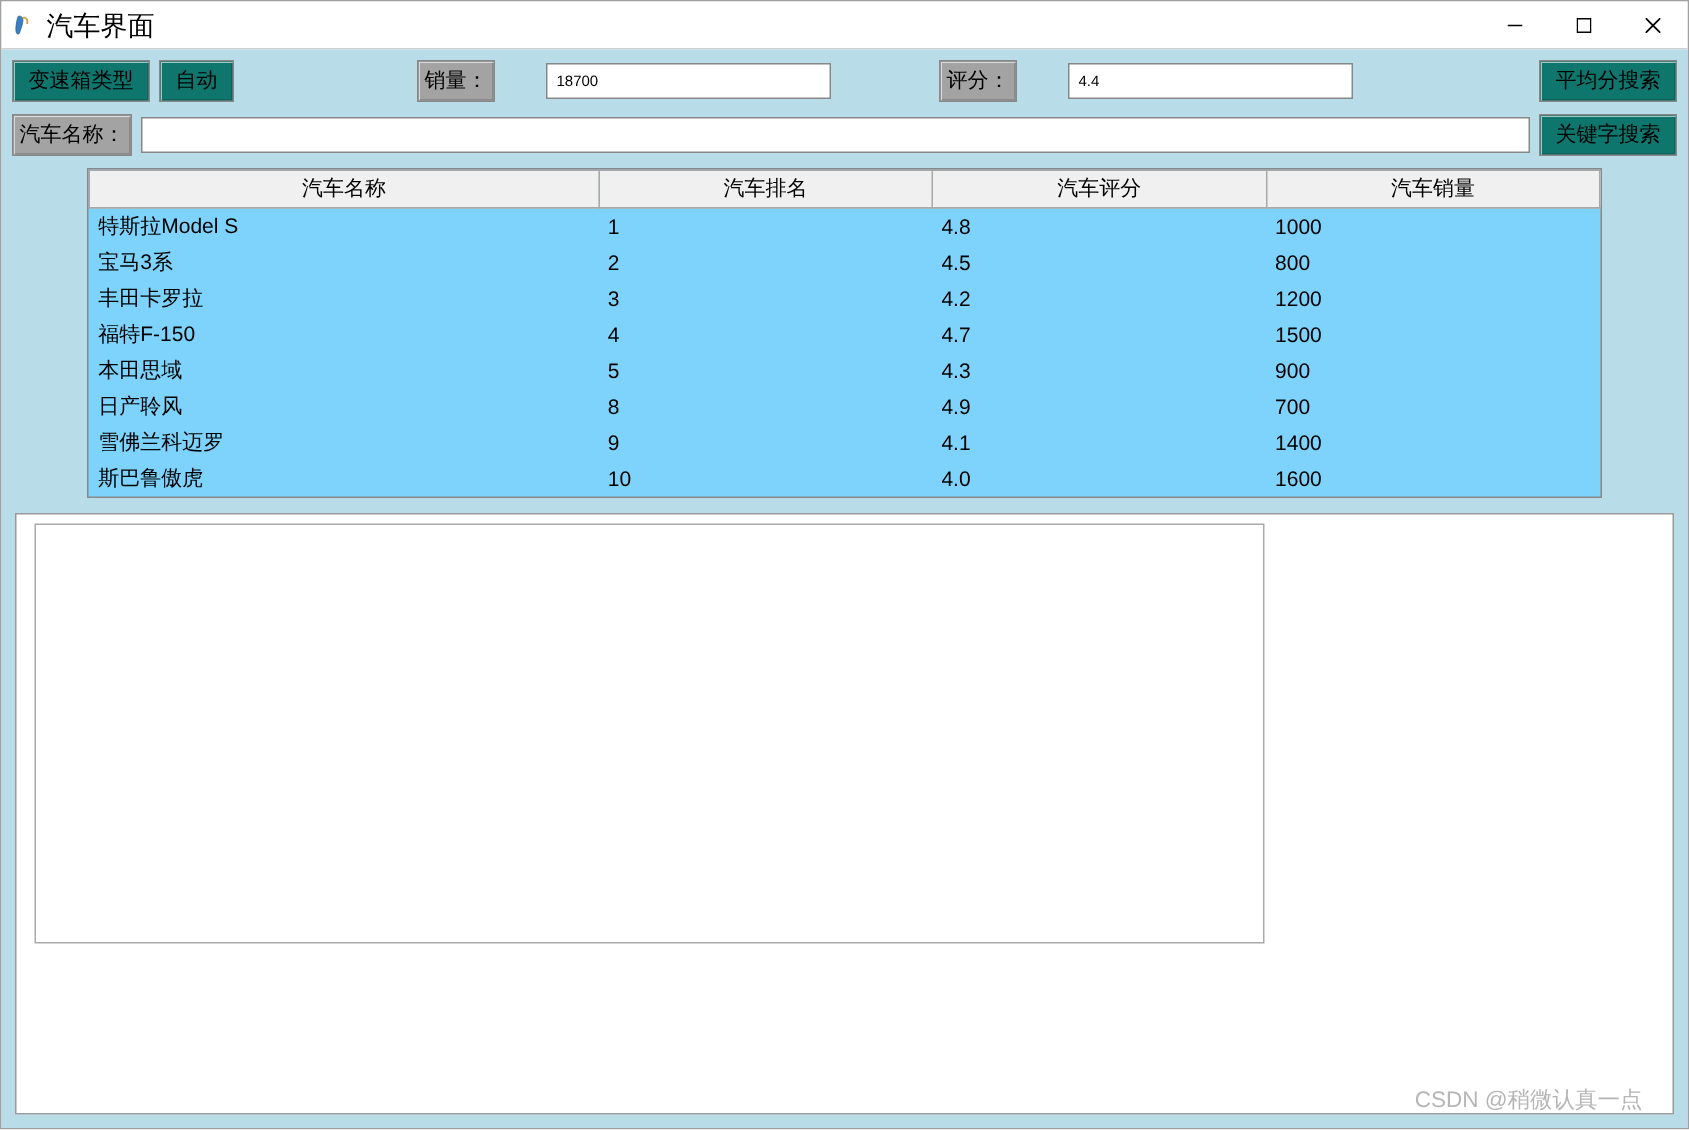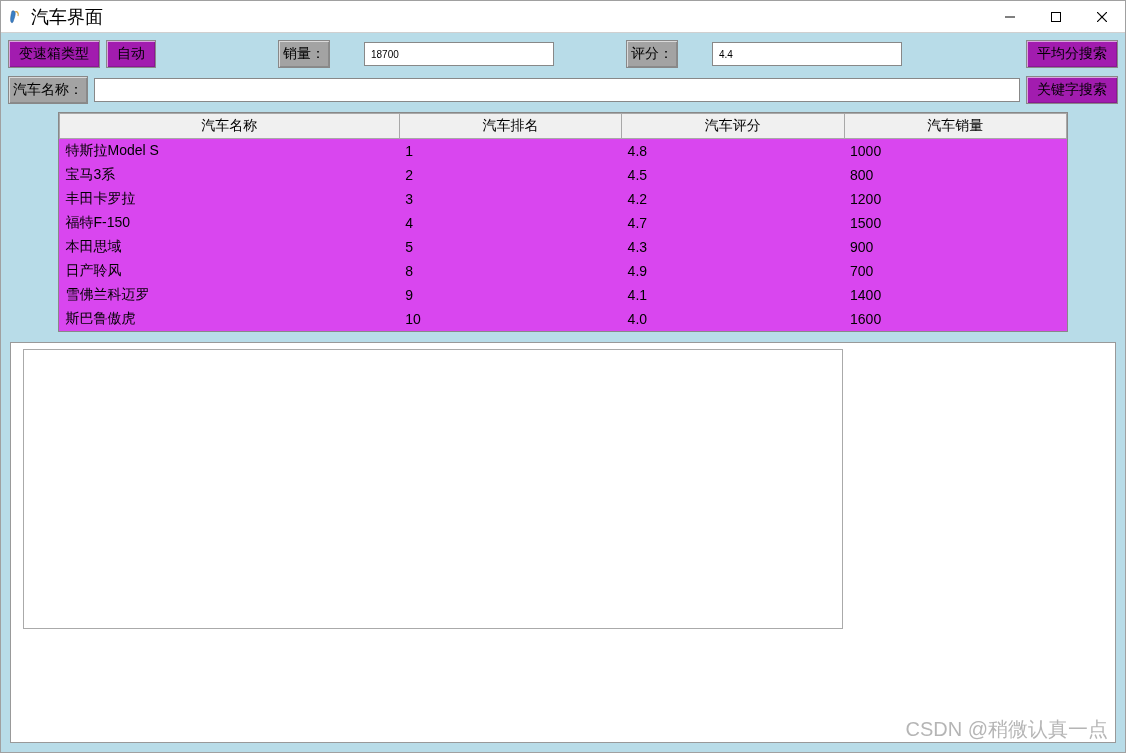--- a/index.html
+++ b/index.html
@@ -63,21 +63,21 @@
       gap: 8px;
     }
 
     .toolbar-row {
       display: flex;
       align-items: center;
       gap: 6px;
     }
 
     .btn {
-      background: #a21caf;
+      background: #0f766e;
       border: 1px solid #888;
       padding: 4px 10px;
       font-size: 14px;
       font-family: "KaiTi", "STKaiti", "SimSun", serif;
       cursor: pointer;
       box-shadow: 1px 1px 0 rgba(255,255,255,0.6) inset, -1px -1px 0 rgba(0,0,0,0.15) inset;
     }
 
     .label-box {
       background: #a3a3a3;
@@ -94,21 +94,21 @@
       padding: 3px 6px;
       font-size: 10px;
       font-family: Arial, sans-serif;
       height: 24px;
     }
 
     .spacer { flex: 1; }
 
     .table-wrap {
       margin: 0 50px;
-      background: #d946ef;
+      background: #7dd3fc;
       border: 1px solid #888;
     }
     .tree-table {
       width: 100%;
       border-collapse: collapse;
       font-size: 14px;
     }
     .tree-table th {
       background: #f0f0f0;
       border: 1px solid #a8a8a8;
@@ -137,24 +137,24 @@
       position: absolute;
       top: 6px; left: 12px;
       width: 820px;
       height: 280px;
       border: 1px solid #aaa;
       background: #fff;
     }
 
     .watermark {
       position: absolute;
-      right: 18px;
+      right: 31px;
       bottom: 10px;
       color: rgba(120,120,120,0.55);
-      font-size: 20px;
+      font-size: 15px;
       font-family: "Microsoft YaHei", sans-serif;
       pointer-events: none;
     }
   </style>
 </head>
 <body>
 
 <div class="window">
   <div class="titlebar">
     <span class="titlebar-icon">

